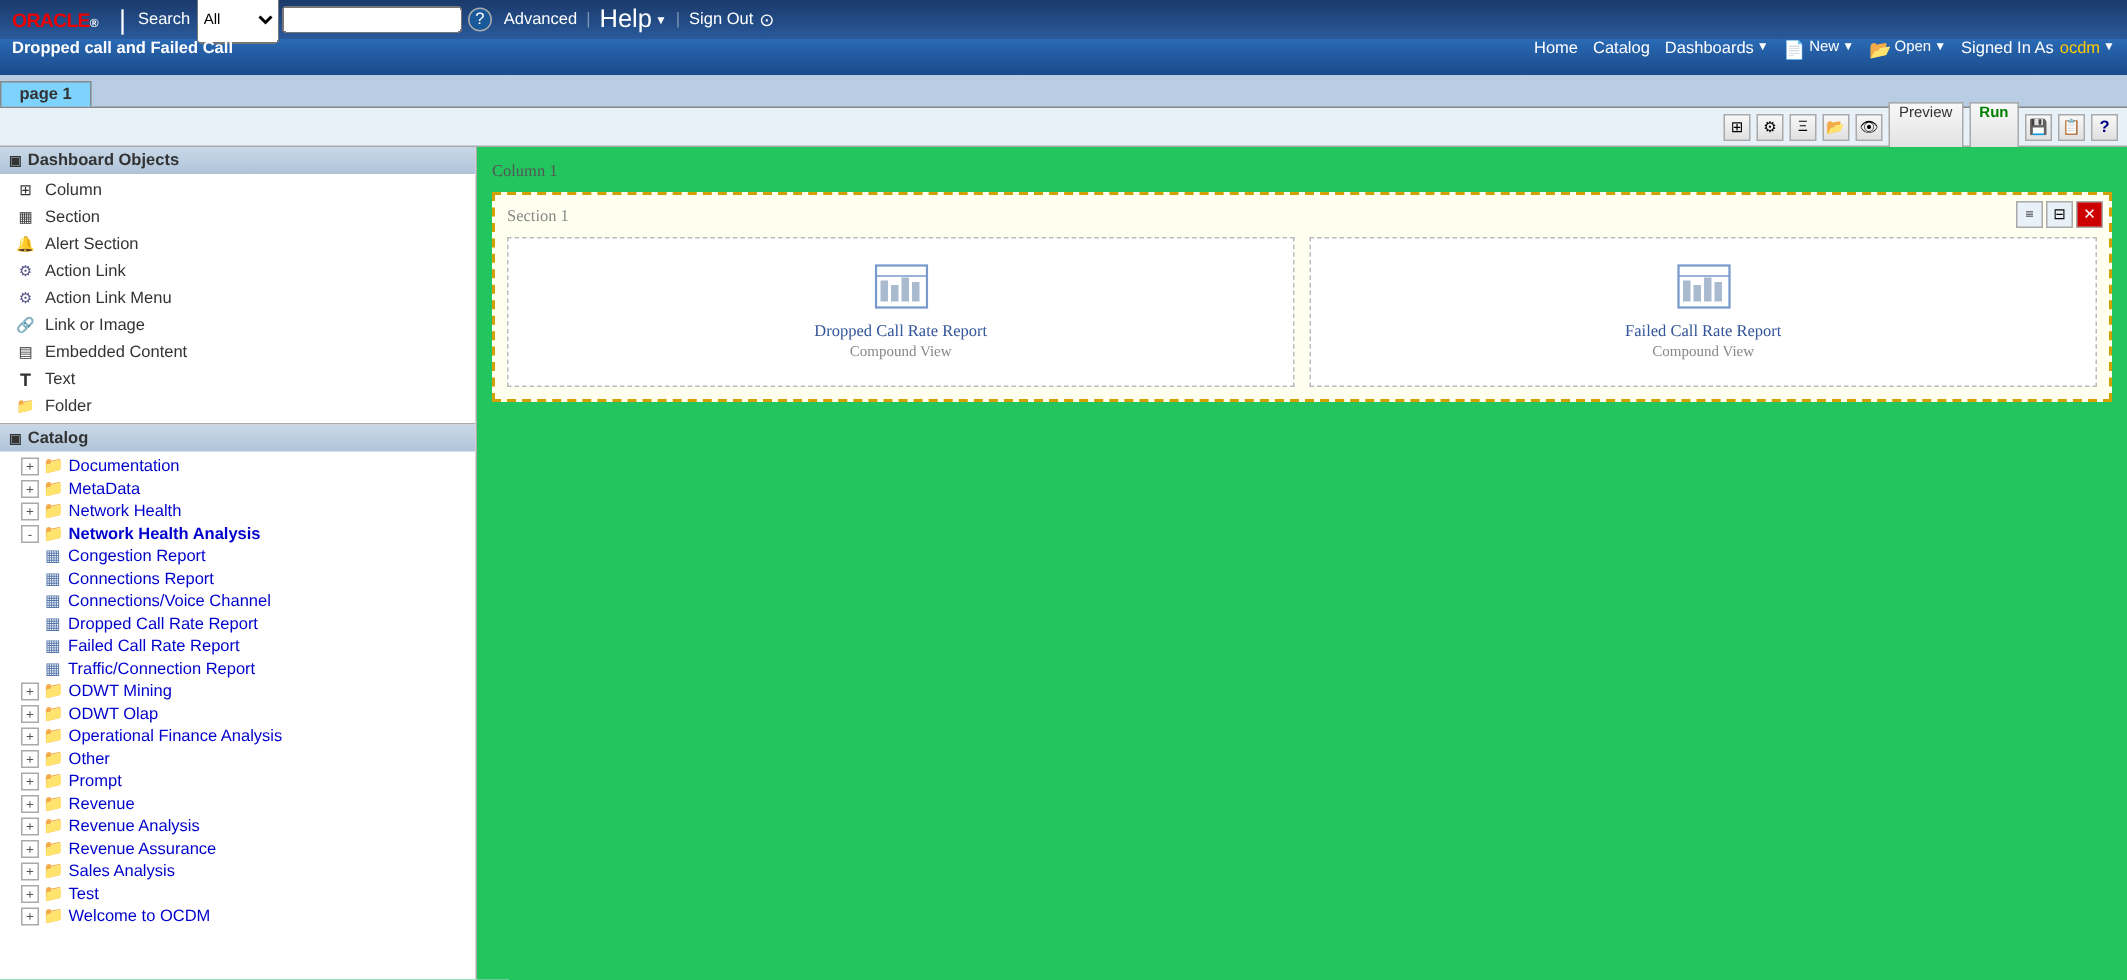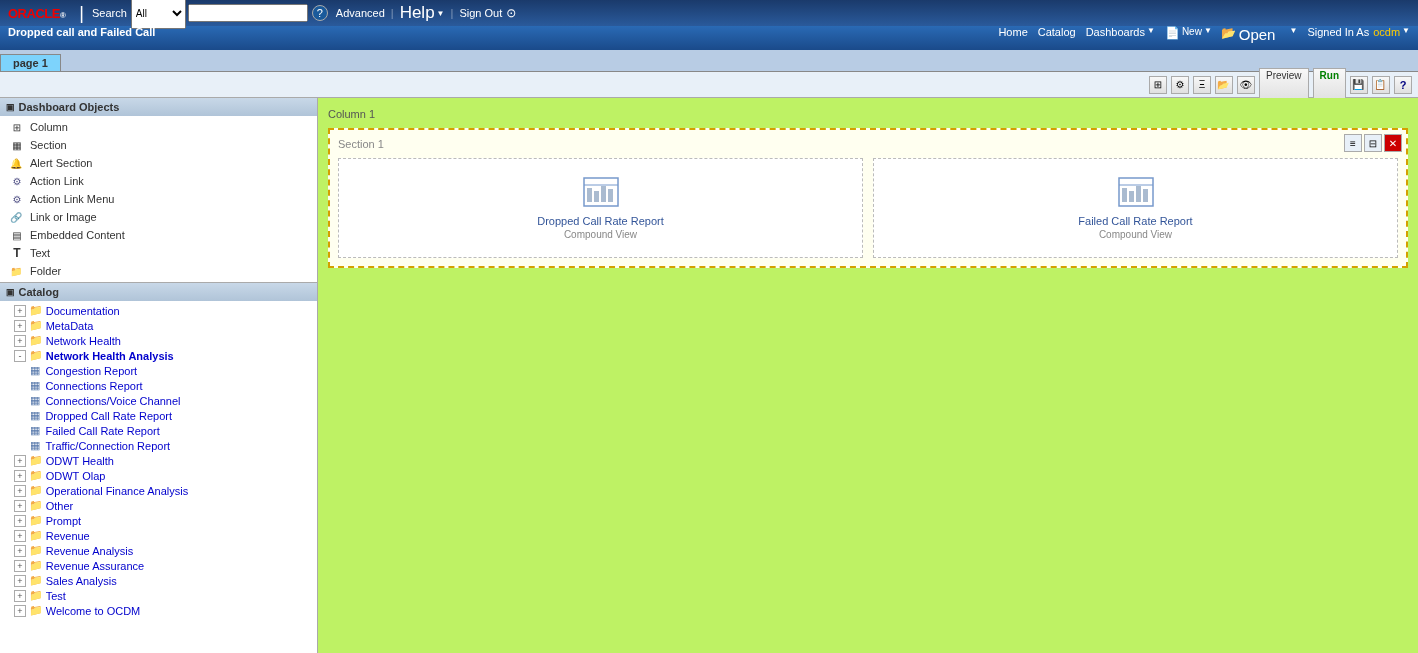--- a/index.html
+++ b/index.html
@@ -53,21 +53,21 @@
 
     .tree-item { display: flex; align-items: center; gap: 3px; padding: 1px 4px; cursor: pointer; font-size: 11px; color: #00c; white-space: nowrap; }
     .folder-icon { color: #e8a000; font-size: 11px; }
     .expand-btn { width: 12px; height: 12px; display: inline-flex; align-items: center; justify-content: center; font-size: 9px; color: #555; border: 1px solid #aaa; background: white; }
     .report-icon { font-size: 10px; color: #5577aa; }
     .indent1 { padding-left: 14px; }
     .indent2 { padding-left: 26px; }
     .bold-blue { color: #00c; font-weight: bold; }
 
     
-    #right-panel { flex: 1; background: #bef264; overflow: auto; padding: 10px; }
+    #right-panel { flex: 1; background: #22c55e; overflow: auto; padding: 10px; font-family: Liberation Serif, serif; }
     #column-label { font-size: 11px; color: #555; margin-bottom: 6px; }
     #section-box { border: 2px dashed #d4a000; background: #fffff0; padding: 4px; position: relative; }
     #section-label { font-size: 11px; color: #888; margin-bottom: 6px; }
     #section-toolbar { position: absolute; top: 4px; right: 4px; display: flex; gap: 2px; }
     .section-tool-btn { width: 18px; height: 18px; display: flex; align-items: center; justify-content: center; font-size: 10px; cursor: pointer; background: #e8f0f8; border: 1px solid #aaa; }
     .section-tool-btn.red { background: #cc0000; color: white; }
     #reports-row { display: flex; gap: 8px; min-height: 100px; }
     .report-cell { flex: 1; border: 1px dashed #bbb; background: white; display: flex; flex-direction: column; align-items: center; justify-content: center; padding: 10px; min-height: 90px; }
     .report-cell-title { font-size: 11px; color: #335599; text-align: center; margin-bottom: 2px; }
     .report-cell-sub { font-size: 10px; color: #888; text-align: center; }
@@ -103,21 +103,21 @@
 <div id="second-bar">
   <span id="dashboard-title" style="color:white; font-size:11px; font-weight:bold; flex:1;">Dropped call and Failed Call</span>
   <span style="color:white; font-size:11px; cursor:pointer; margin-right:10px;">Home</span>
   <span style="color:white; font-size:11px; cursor:pointer; margin-right:10px;">Catalog</span>
   <span style="color:white; font-size:11px; cursor:pointer; margin-right:2px;">Dashboards</span>
   <span style="color:white; font-size:8px; margin-right:10px; cursor:pointer;">▼</span>
   <span style="color:yellow; font-size:12px; margin-right:2px;">📄</span>
   <span style="color:white; font-size:10px; cursor:pointer; margin-right:2px;">New</span>
   <span style="color:white; font-size:8px; margin-right:10px; cursor:pointer;">▼</span>
   <span style="color:yellow; font-size:12px; margin-right:2px;">📂</span>
-  <span style="color:white; font-size:15px; cursor:pointer; margin-right:14px;">Open</span>
+  <span style="color:white; font-size:10px; cursor:pointer; margin-right:2px;">Open</span>
   <span style="color:white; font-size:8px; margin-right:10px; cursor:pointer;">▼</span>
   <span style="color:white; font-size:11px; margin-right:4px;">Signed In As</span>
   <span style="color:#ffcc00; font-size:11px; cursor:pointer; margin-right:2px;">ocdm</span>
   <span style="color:white; font-size:8px; cursor:pointer;">▼</span>
 </div>
 
 <div id="tab-bar">
   <div id="tab-active">page 1</div>
 </div>
 
@@ -230,21 +230,21 @@
           <span class="report-icon" style="font-size:11px; margin-left:4px; margin-right:2px;">▦</span>
           <span>Failed Call Rate Report</span>
         </div>
         <div class="tree-item indent2">
           <span class="report-icon" style="font-size:11px; margin-left:4px; margin-right:2px;">▦</span>
           <span>Traffic/Connection Report</span>
         </div>
         <div class="tree-item indent1">
           <span class="expand-btn">+</span>
           <span class="folder-icon">📁</span>
-          <span>ODWT Health</span>
+          <span>ODWT Mining</span>
         </div>
         <div class="tree-item indent1">
           <span class="expand-btn">+</span>
           <span class="folder-icon">📁</span>
           <span>ODWT Olap</span>
         </div>
         <div class="tree-item indent1">
           <span class="expand-btn">+</span>
           <span class="folder-icon">📁</span>
           <span>Operational Finance Analysis</span>

